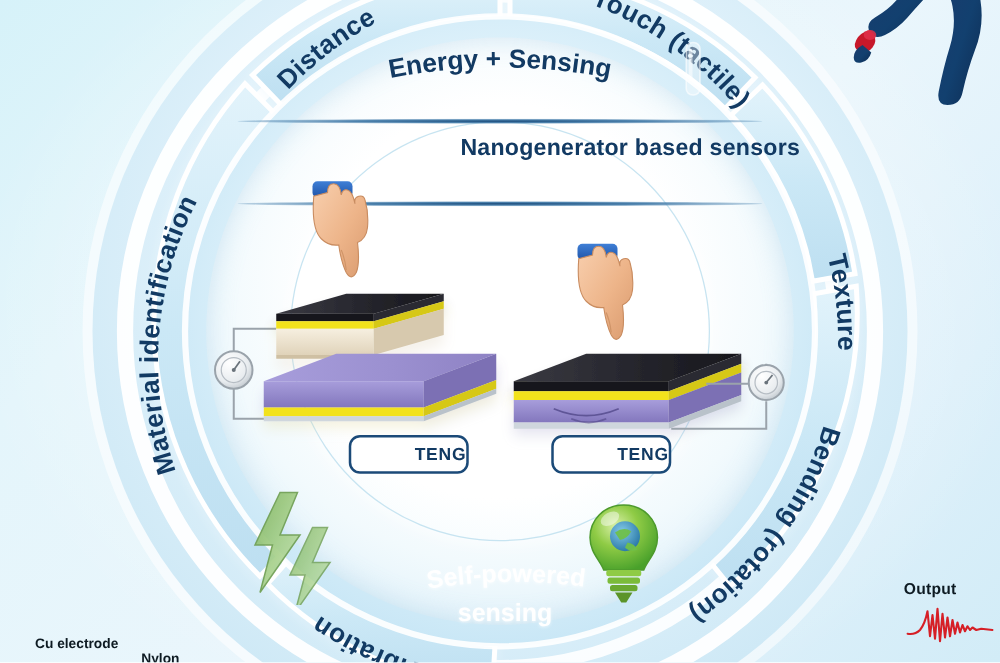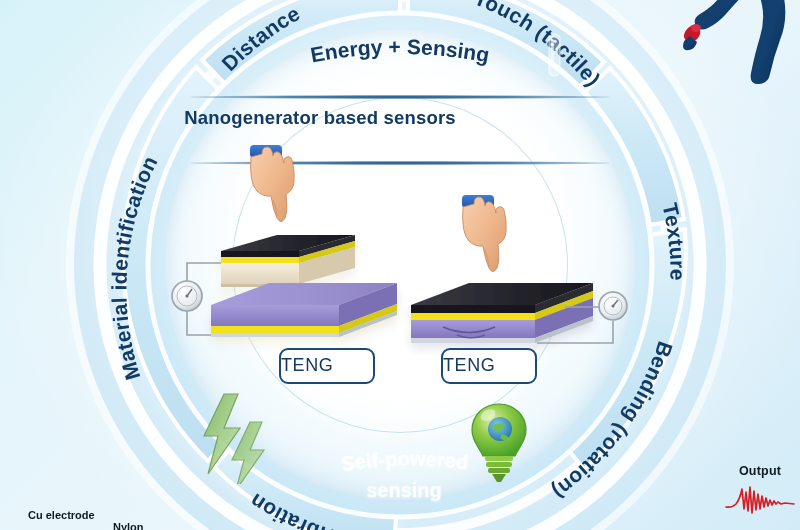--- a/index.html
+++ b/index.html
@@ -100,21 +100,21 @@
     font-family: "Liberation Sans", sans-serif;
     font-weight: bold;
     fill: #123a63;
   }
 
   .title-nano {
     position: absolute;
     left: 0;
     top: 107px;
     width: 640px;
-    text-align: center;
+    text-align: right;
     font-size: 18.5px;
     font-weight: bold;
     color: #123a63;
     letter-spacing: 0.2px;
     pointer-events: none;
   }
 
   
   .devices {
     position: absolute;
@@ -124,27 +124,27 @@
     width: 470px;
     height: 210px;
   }
   .devices svg { display: block; overflow: visible; }
 
   .dev-label {
     position: absolute;
     top: 348px;
     padding: 5px 0 6px;
     width: 92px;
-    text-align: left;
+    text-align: right;
     border: 2px solid #1b4a78;
     border-radius: 9px;
     background: #ffffff;
     color: #123a63;
-    font-size: 18px;
-    font-weight: normal;
+    font-size: 14px;
+    font-weight: bold;
     letter-spacing: 0.6px;
   }
   .dev-label.teng { left: 279px; }
   .dev-label.peng { left: 441px; }
 
   
   .self-powered {
     position: absolute;
     left: 0;
     top: 447px;
@@ -168,21 +168,21 @@
     white-space: nowrap;
   }
   .note-cu { left: 28px; top: 509px; }
   .note-nylon { left: 113px; top: 521px; }
 
   .output-block {
     position: absolute;
     left: 723px;
     top: 464px;
     width: 74px;
-    text-align: center;
+    text-align: left;
   }
   .output-label {
     font-size: 12.5px;
     font-weight: bold;
     color: #0d1a22;
     letter-spacing: 0.2px;
   }
   .output-wave { display: block; margin: 1px auto 0; }
 
   

